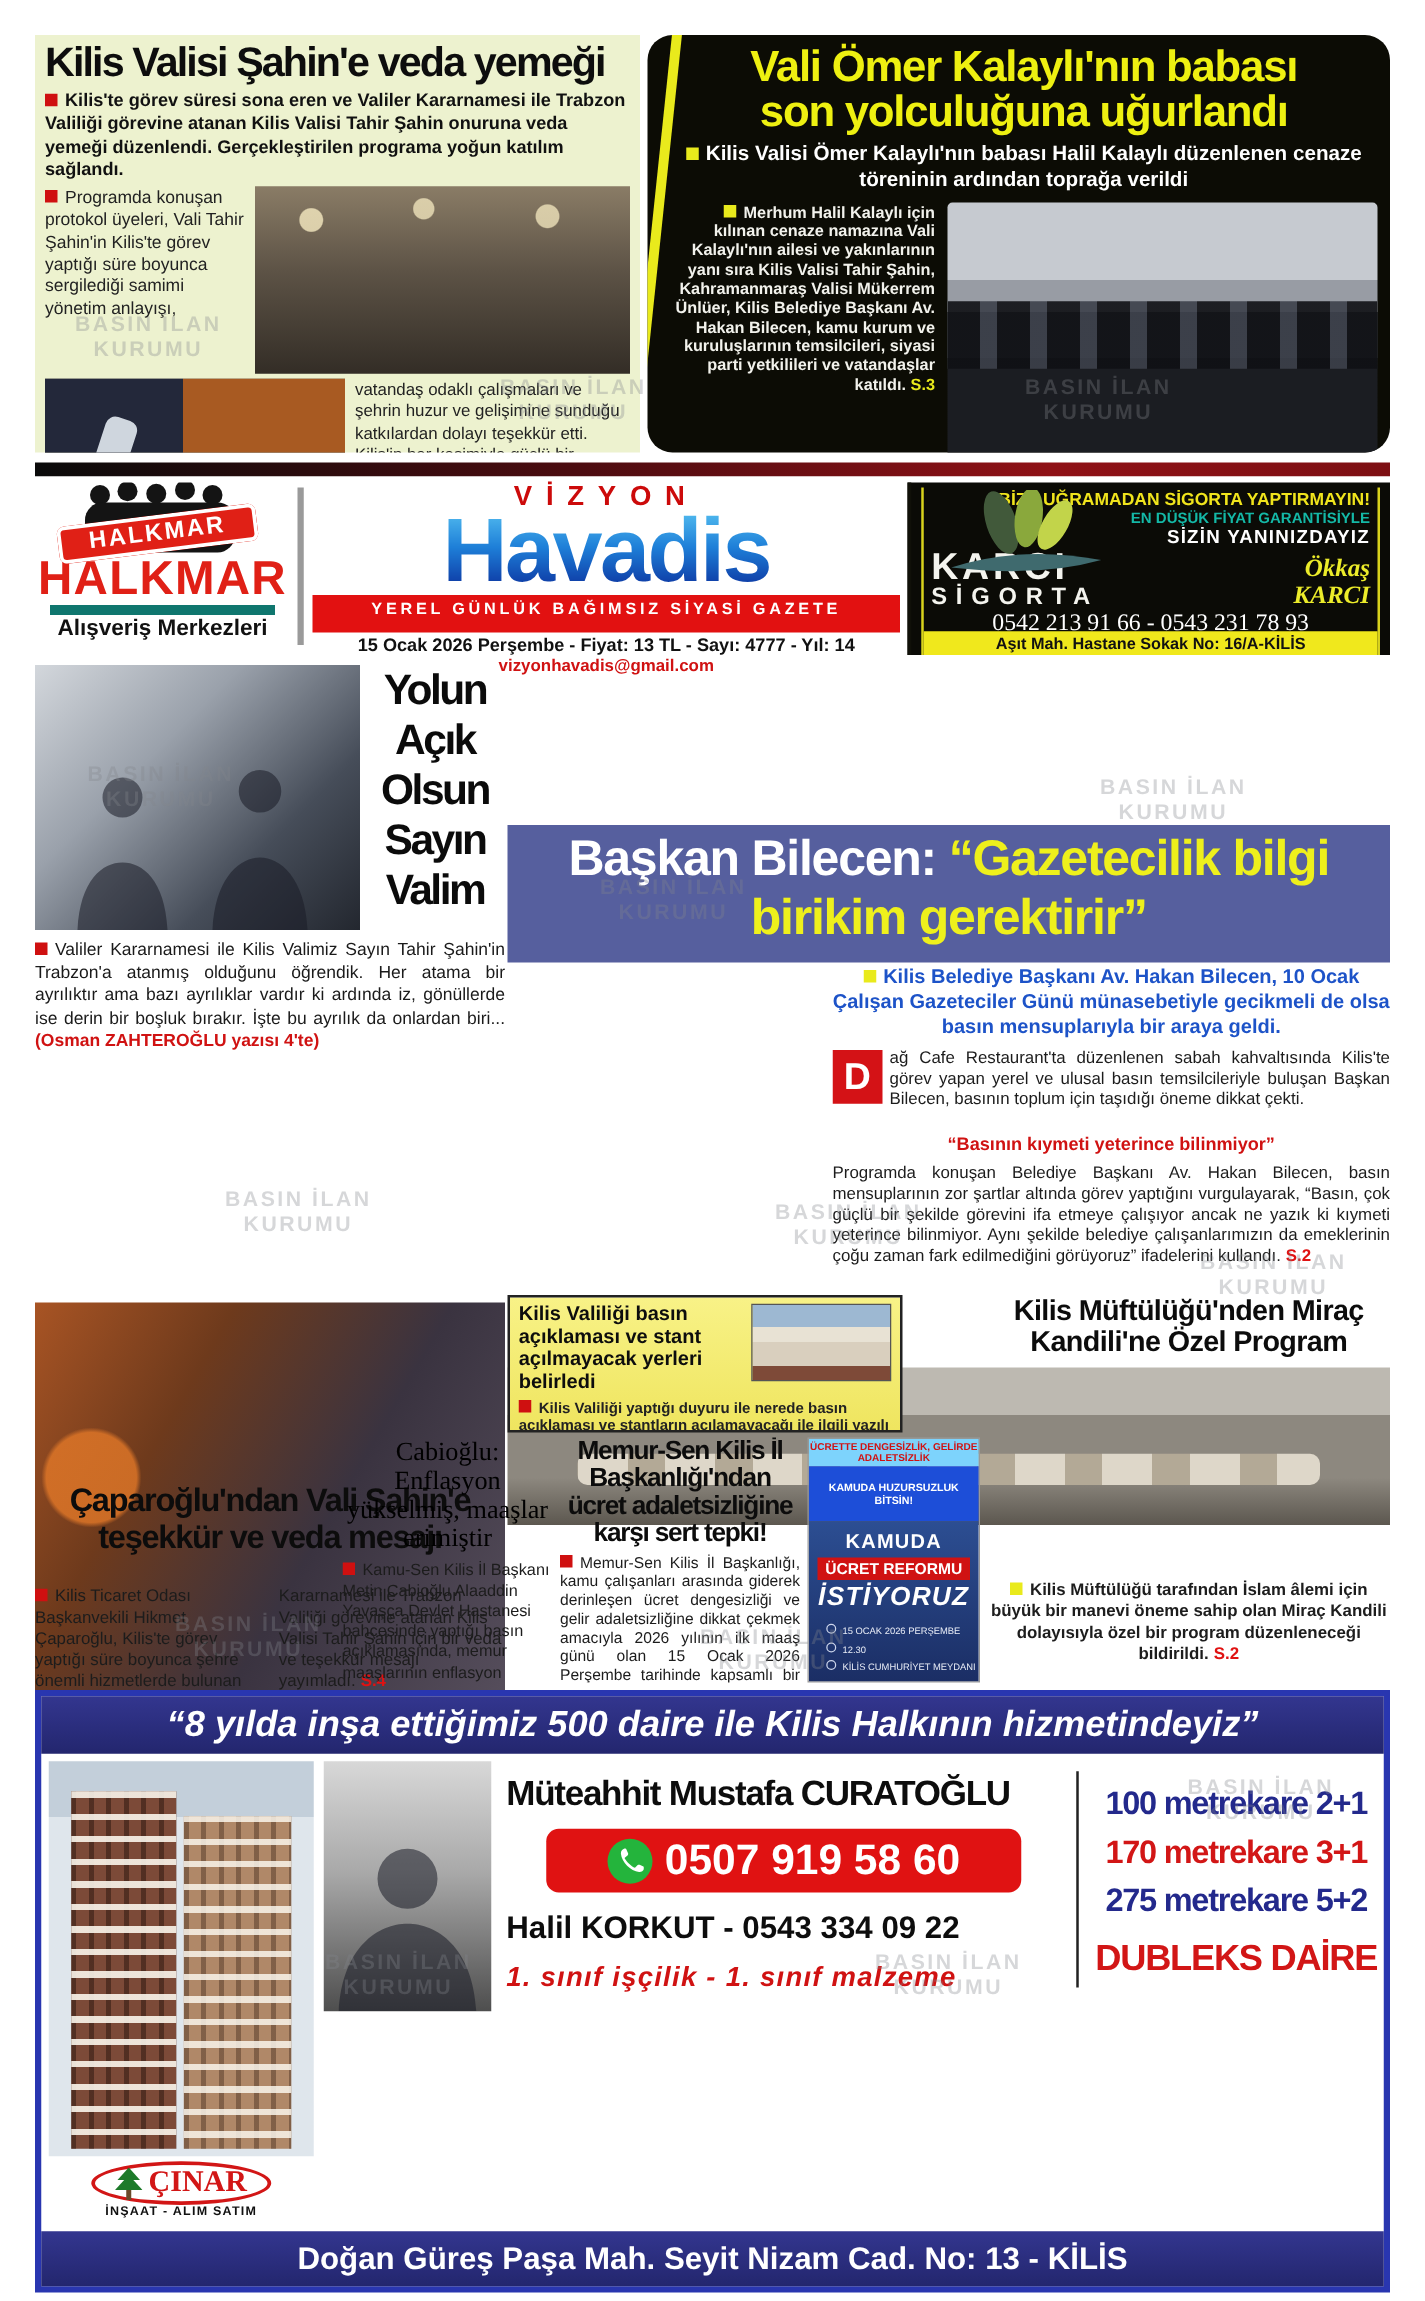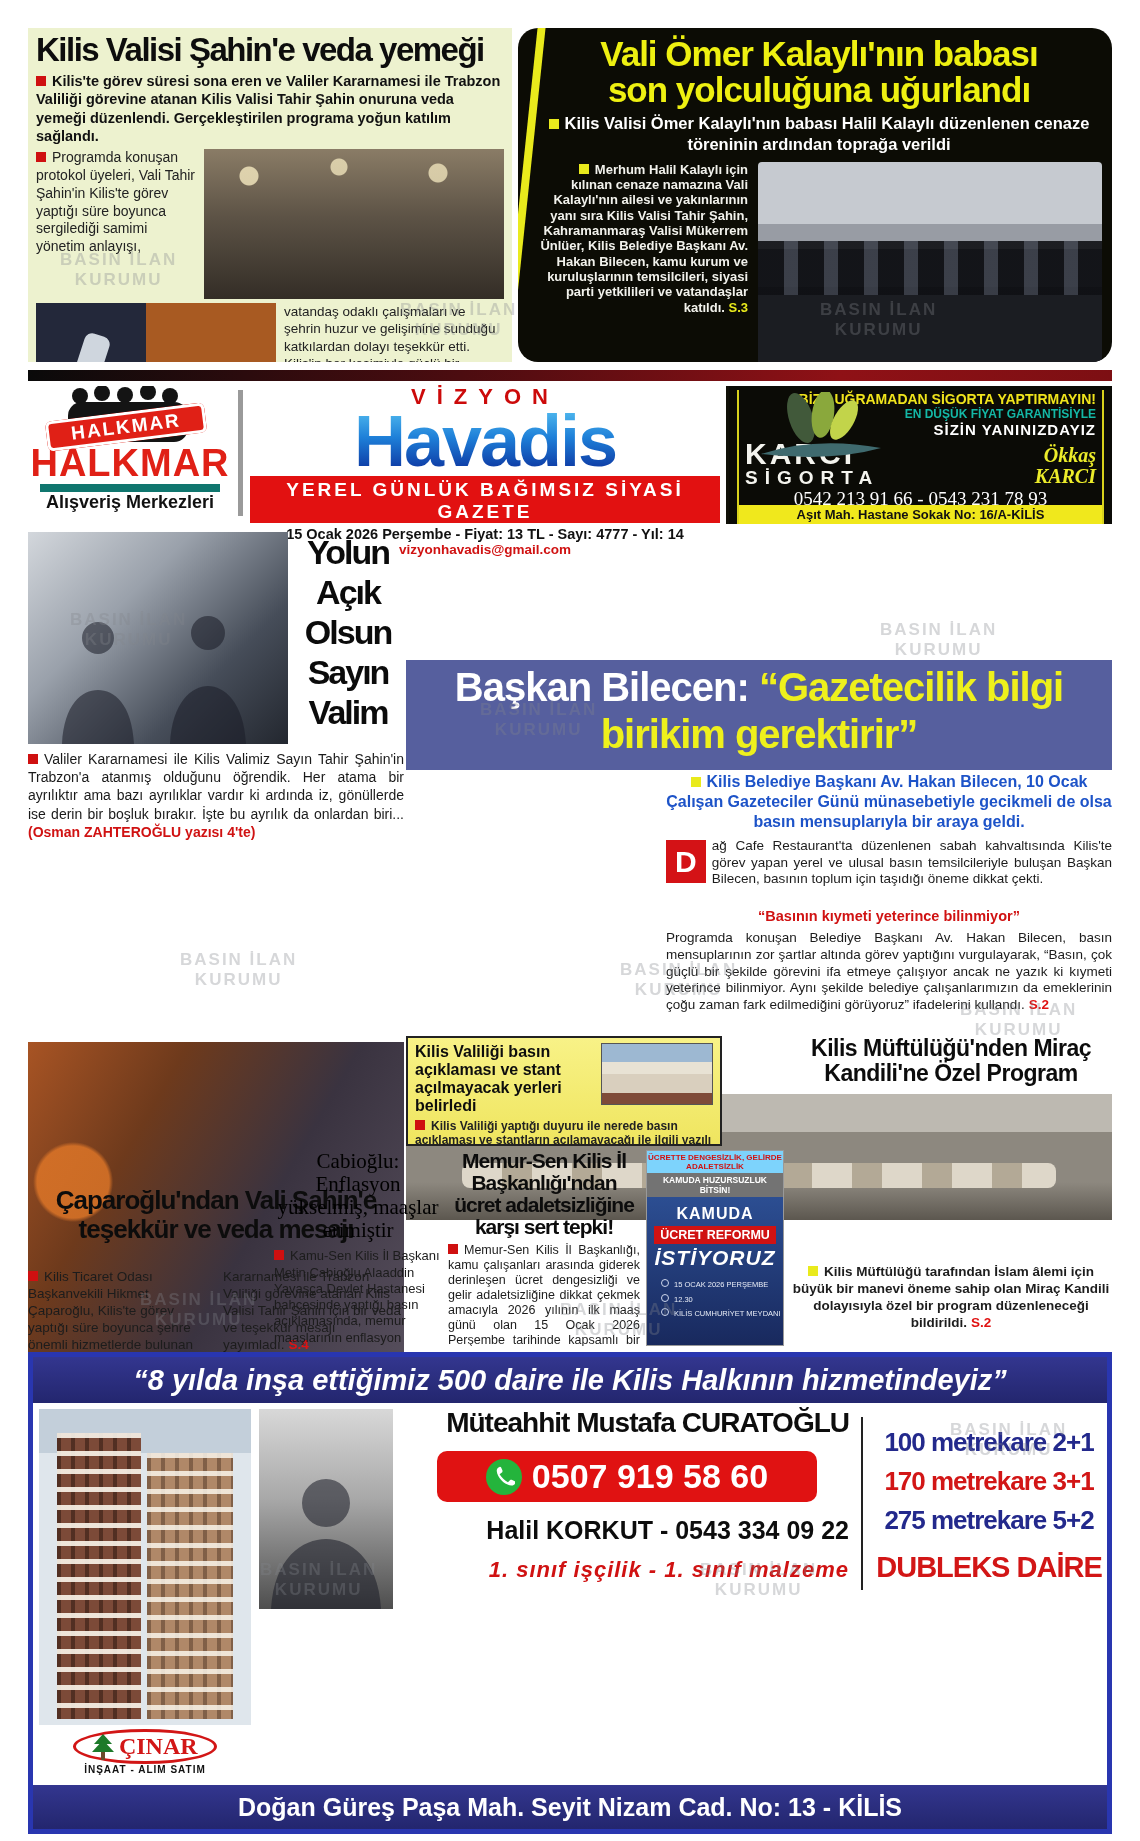--- a/index.html
+++ b/index.html
@@ -65,22 +65,22 @@
      letter-spacing:2px; line-height:30px; box-shadow:0 0 0 3px #fff inset; }
   .halkmar .big { color:#e02016; font-weight:bold; font-size:38px; letter-spacing:1px; line-height:1; }
   .halkmar .tag { color:#111; font-size:18px; font-weight:bold; margin-top:2px; border-top:8px solid #0f766e; display:inline-block; padding:0 6px; }
   .vline { left:238px; top:390px; width:5px; height:126px; background:#9a9a9a; }
 
   .vlogo { left:250px; top:386px; width:470px; height:138px; text-align:center; }
   .vlogo .viz { color:#cc0a0a; font-weight:bold; font-size:22px; letter-spacing:11px; line-height:1; }
   .vlogo .hav { font-weight:bold; font-size:72px; line-height:.92; letter-spacing:-2px; color:#1560c8;
      background:linear-gradient(180deg,#53bdf0 0%,#1e7fd8 45%,#0b2f9c 100%); -webkit-background-clip:text;
      background-clip:text; -webkit-text-fill-color:transparent; }
-  .vlogo .strip { margin-top:2px; background:#e21111; color:#fff; font-weight:bold; font-size:19px;
-     letter-spacing:3px; padding:3px 0 0; }
+  .vlogo .strip { margin-top:2px; background:#e21111; color:#fff; font-weight:bold; font-size:13px;
+     letter-spacing:3px; padding:3px 0 12px; }
   .vlogo .dateline { margin-top:3px; color:#111; font-weight:bold; font-size:14.5px; }
   .vlogo .email { color:#d01212; font-weight:bold; font-size:13.5px; }
 
   .karci { left:726px; top:386px; width:386px; height:138px; background:#0b0b06; color:#fff;
      border-left:3px solid #101008; padding:4px 8px 0; overflow:hidden; }
   .karci .inner { position:relative; height:100%; border-left:2px solid #d8d21c; border-right:2px solid #d8d21c; padding:2px 6px; }
   .karci .top { text-align:right; }
   .karci .y1 { color:#f0e41c; font-weight:bold; font-size:14px; line-height:1.1; }
   .karci .w1 { color:#14b8a6; font-size:12px; font-weight:bold; }
   .karci .w2 { color:#fff; font-size:15px; font-weight:bold; letter-spacing:1px; }
@@ -146,21 +146,21 @@
   .cabioglu { left:274px; top:1150px; width:168px; height:196px; overflow:hidden; }
   .cabioglu h3 { font-family:"Liberation Serif", serif; color:#000000; font-size:21px; line-height:1.1;
      text-align:center; font-weight:normal; }
   .cabioglu p { font-size:13px; line-height:1.25; color:#1c1c1c; margin-top:6px; }
   .memursen { left:448px; top:1150px; width:192px; height:196px; overflow:hidden; }
   .memursen h3 { font-size:21px; letter-spacing:-1px; line-height:1.05; text-align:center; color:#0c0c0c; }
   .memursen p { font-size:12.5px; line-height:1.2; color:#1c1c1c; text-align:justify; margin-top:5px; }
 
   .kamuda { left:646px; top:1150px; width:138px; height:196px; overflow:hidden; border:1px solid #999; }
   .kamuda .st1 { background:#7dd3fc; color:#d01212; font-weight:bold; font-size:8px; text-align:center; line-height:1.15; padding:2px 1px; }
-  .kamuda .st2 { background:#737373; color:#fff; font-weight:bold; font-size:8.5px; text-align:center; padding:2px 0; }
+  .kamuda .st2 { background:#1d4ed8; color:#fff; font-weight:bold; font-size:8.5px; text-align:center; padding:12px 0; }
   .kamuda .blue { height:100%; background:linear-gradient(180deg,#2c4e92 0%,#1a2c62 70%,#141f46 100%);
      color:#fff; text-align:center; padding-top:8px; }
   .kamuda .k1 { font-weight:bold; font-size:16px; letter-spacing:1px; }
   .kamuda .k2 { background:#d01212; display:inline-block; font-weight:bold; font-size:12.5px; padding:2px 6px; margin-top:3px; }
   .kamuda .k3 { font-weight:bold; font-size:21px; font-style:italic; letter-spacing:1px; margin-top:2px; }
   .kamuda .det { font-size:7.5px; text-align:left; margin:8px 0 0 14px; line-height:1.9; color:#e8ecf6; }
   .kamuda .det span { display:block; }
   .kamuda .det span:before { content:""; display:inline-block; width:6px; height:6px; border:1px solid #cdd6ec;
      border-radius:50%; margin-right:5px; }
 
@@ -178,21 +178,21 @@
   .bld .t2 { position:absolute; left:108px; top:44px; width:86px; height:266px; background-color:#b08868;
      background-image: repeating-linear-gradient(180deg, rgba(250,245,235,.85) 0 5px, transparent 5px 18px),
        repeating-linear-gradient(90deg, rgba(40,20,10,.35) 0 4px, transparent 4px 14px); }
   .cinar { position:absolute; left:6px; top:326px; width:212px; height:52px; text-align:center; }
   .cinar .oval { display:inline-block; border:3px solid #d21616; border-radius:50%; padding:1px 16px; }
   .cinar .nm { color:#d21616; font-family:"Liberation Serif", serif; font-weight:bold; font-size:24px; vertical-align:middle; }
   .cinar .sub { font-size:10px; font-weight:bold; color:#111; letter-spacing:1px; }
 
   .ph-curat { position:absolute; left:226px; top:6px; width:134px; height:200px;
      background:linear-gradient(180deg,#d8d8d8 0%,#a8a8a8 45%,#4e4e4e 100%); overflow:hidden; }
-  .ad .center { position:absolute; left:372px; top:4px; width:444px; text-align:right; }
+  .ad .center { position:absolute; left:372px; top:16px; width:444px; text-align:left; }
   .ad .center .name { font-size:28px; font-weight:bold; color:#0d0d0d; letter-spacing:-1px; }
   .ad .phonebox { margin:12px auto 0; width:380px; background:#e01212; border-radius:10px; color:#fff;
      font-weight:bold; font-size:34px; padding:6px 0; display:flex; align-items:center; justify-content:center; gap:10px; }
   .wa { width:36px; height:36px; border-radius:50%; background:#24b43c; display:inline-flex; align-items:center; justify-content:center; }
   .ad .contact2 { font-size:25px; font-weight:bold; color:#0d0d0d; margin-top:14px; }
   .ad .quality { font-size:22px; font-weight:bold; font-style:italic; color:#d01212; margin-top:12px; letter-spacing:1px; }
   .ad .offers { position:absolute; left:828px; top:14px; width:248px; text-align:center; border-left:2px solid #222;
      padding:6px 0 0 6px; }
   .ad .offers div { font-size:26px; font-weight:bold; line-height:1.5; letter-spacing:-1px; }
   .ad .offers .navy { color:#23298c; }

